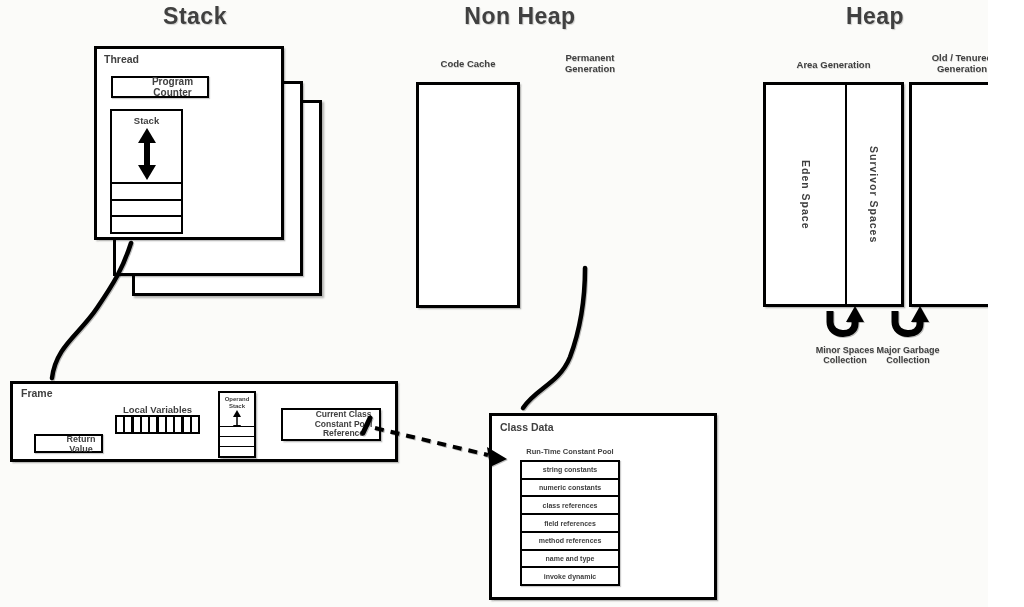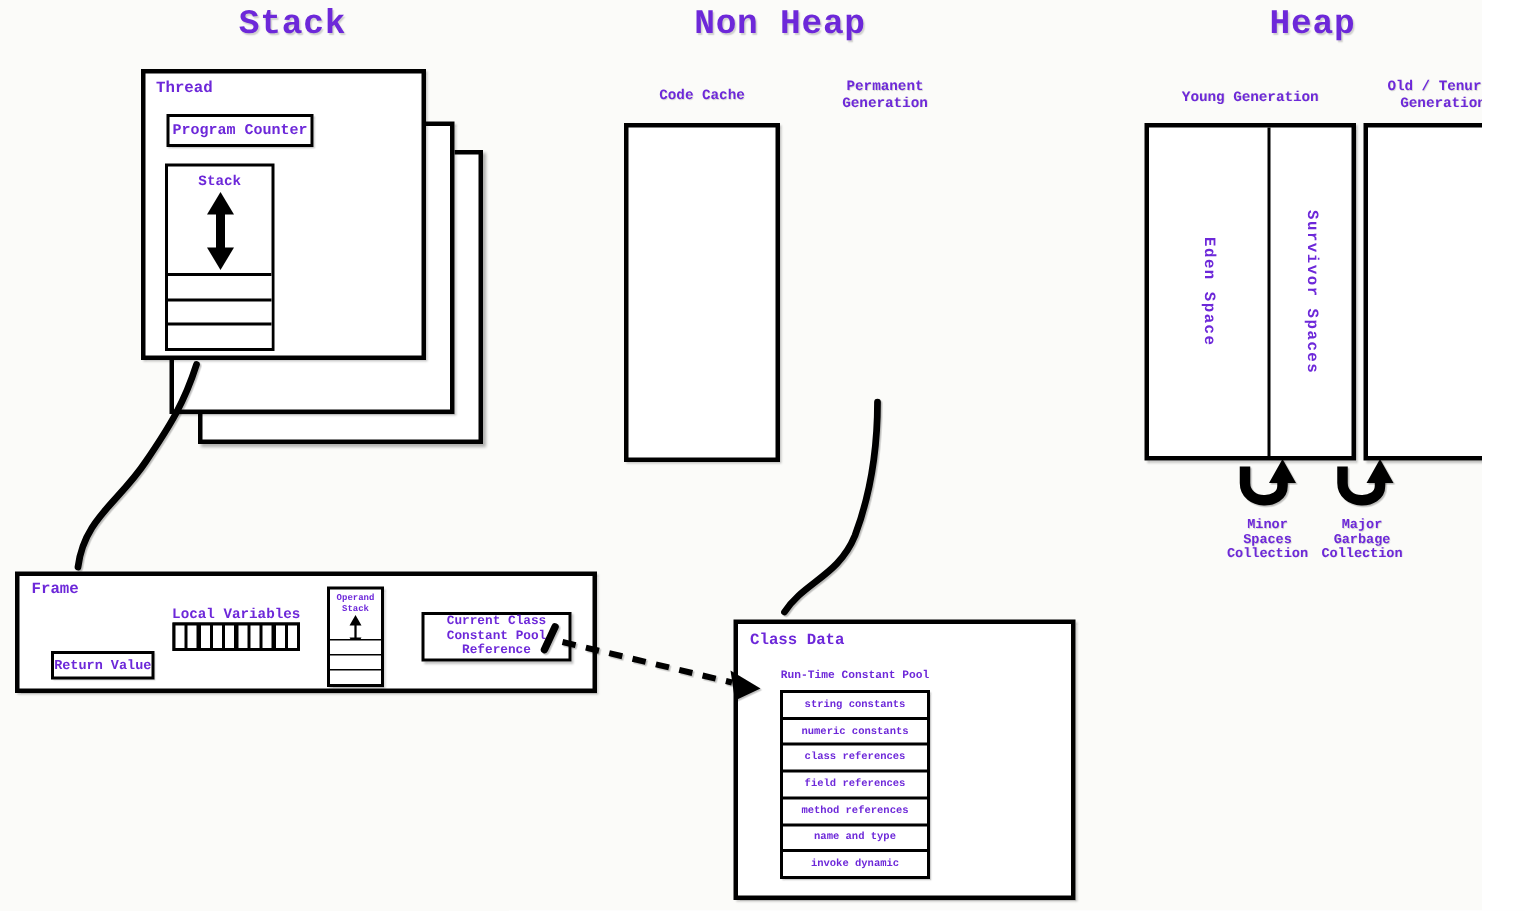--- a/index.html
+++ b/index.html
@@ -1,33 +1,33 @@
 <!DOCTYPE html>
 <html><head>
 <meta charset="utf-8">
 <style>
   * { box-sizing: border-box; margin: 0; padding: 0; }
   html,body { background:#fff; }
   .canvas {
     position: relative;
     width: 988px; height: 607px;
     background: #fbfbf9;
-    font-family: Liberation Mono, monospace;
+    font-family: Liberation Sans, sans-serif;
     font-weight: bold;
-    color: #6d28d9;
+    color: #404040;
     overflow: hidden;
   }
   .abs { position: absolute; }
   .title { font-size: 23px; text-align: center; letter-spacing: .5px; text-shadow: 1px 1px 1px rgba(0,0,0,.18); }
   .seclabel { font-size: 9.5px; text-align: center; line-height: 10.5px; text-shadow: .5px .5px .5px rgba(0,0,0,.15); }
   .box { position: absolute; border: 3px solid #000; background: #fff; box-shadow: 1.5px 1.5px 1.5px rgba(0,0,0,.25); }
   .b25 { border-width: 2.5px; }
   .b2  { border-width: 2px; box-shadow: 1px 1px 1px rgba(0,0,0,.2); }
   .innerlabel { position: absolute; font-size: 10.5px; }
-  .center-flex { display: flex; align-items: center; justify-content: center; text-align: center; }
+  .center-flex { display: flex; align-items: center; justify-content: center; text-align: center; padding-left: 25px; }
 
   
   #title-stack   { left: 120px; top: 3px;  width: 150px; }
   #title-nonheap { left: 430px; top: 3px;  width: 180px; }
   #title-heap    { left: 800px; top: 3px;  width: 150px; }
 
   
   #thread-l3 { left: 132px; top: 100px; width: 190px; height: 196px; box-shadow: 2px 2px 2px rgba(0,0,0,.3); }
   #thread-l2 { left: 113px; top: 81px;  width: 190px; height: 195px; }
   #thread    { left: 94px;  top: 46px;  width: 190px; height: 194px; }
@@ -120,21 +120,21 @@
         </div>
     </div>
 
   </div>
 
   <div class="abs seclabel" id="code-cache-label">Code Cache</div>
   <div class="box" id="code-cache"></div>
 
   <div class="abs seclabel" id="permgen-label">Permanent Generation</div>
 
-  <div class="abs seclabel" id="younggen-label">Young Generation</div>
+  <div class="abs seclabel" id="younggen-label">Area Generation</div>
   <div class="box" id="younggen">
     <div class="vcol" id="eden">
       <span class="vtext">Eden Space</span>
     </div>
     <div class="vcol" id="survivor">
       <span class="vtext">Survivor Spaces</span>
     </div>
   </div>
 
   <div class="abs seclabel" id="oldgen-label">Old / Tenured Generation</div>

